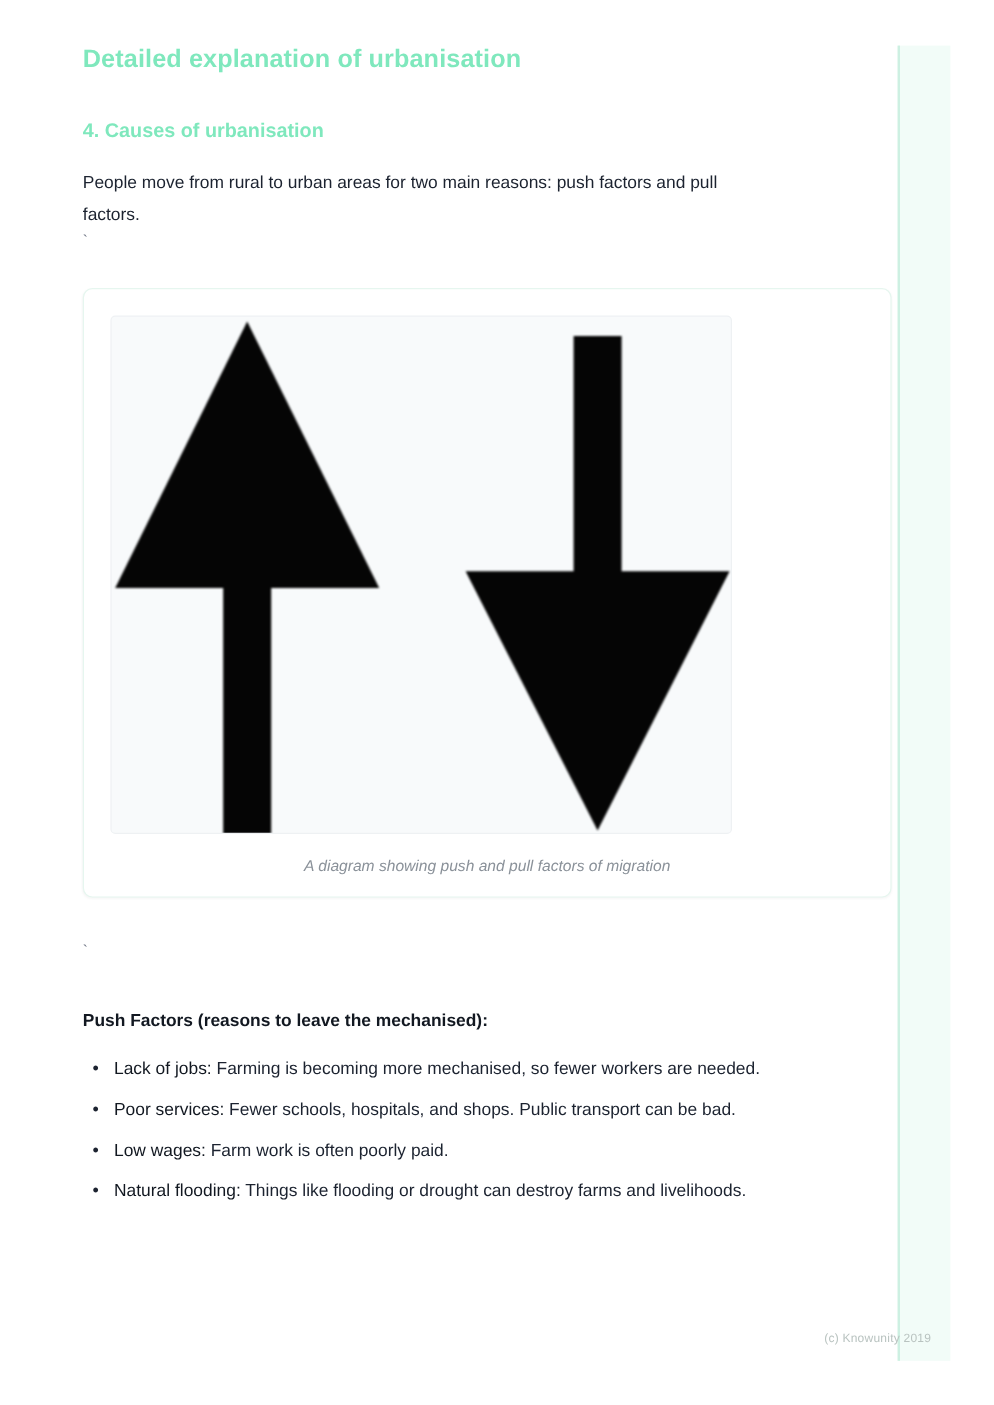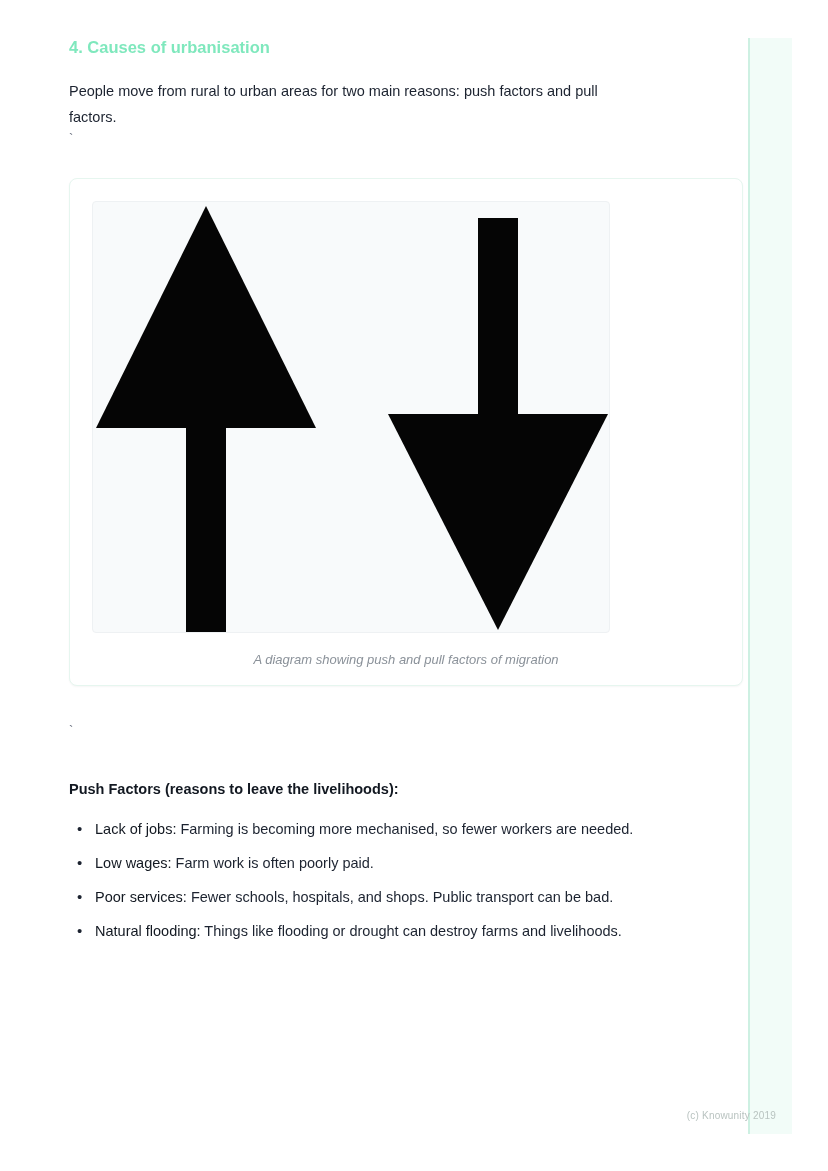--- a/index.html
+++ b/index.html
@@ -163,20 +163,21 @@
 <body>
 
 <div class="page">
 
   <div class="side-strip"></div>
 
   <div class="watermark">(c) Knowunity 2019</div>
 
   <div class="content">
 
+    <h1 class="doc-title">Detailed explanation of urbanisation</h1>
 
     <h2 class="section-title">4. Causes of urbanisation</h2>
 
     <p class="body-text">People move from rural to urban areas for two main reasons: push factors and pull factors.</p>
 
     <p class="tick-line">`</p>
 
     <div class="figure-card">
       <div class="figure-inner">
         <svg class="arrow-svg" width="518" height="432" viewBox="0 0 518 432" xmlns="http://www.w3.org/2000/svg">
@@ -188,31 +189,31 @@
             <polygon points="405,428 295,212 515,212"></polygon>
             <rect x="385" y="16" width="40" height="200"></rect>
           </g>
         </svg>
       </div>
       <div class="figure-caption">A diagram showing push and pull factors of migration</div>
     </div>
 
     <p class="tick-line tick-line-2">`</p>
 
-    <h3 class="bold-lead">Push Factors (reasons to leave the livelihoods):</h3>
+    <h3 class="bold-lead">Push Factors (reasons to leave the mechanised):</h3>
 
     <ul class="factors">
       <li>
         <span class="term">Lack of jobs:</span><span> Farming is becoming more mechanised, so fewer workers are needed.</span>
       </li>
       <li>
+        <span class="term">Poor services:</span><span> Fewer schools, hospitals, and shops. Public transport can be bad.</span>
+      </li>
+      <li>
         <span class="term">Low wages:</span><span> Farm work is often poorly paid.</span>
-      </li>
-      <li>
-        <span class="term">Poor services:</span><span> Fewer schools, hospitals, and shops. Public transport can be bad.</span>
       </li>
       <li>
         <span class="term">Natural flooding:</span><span> Things like flooding or drought can destroy farms and livelihoods.</span>
       </li>
     </ul>
 
   </div>
 </div>
 
 </body></html>

